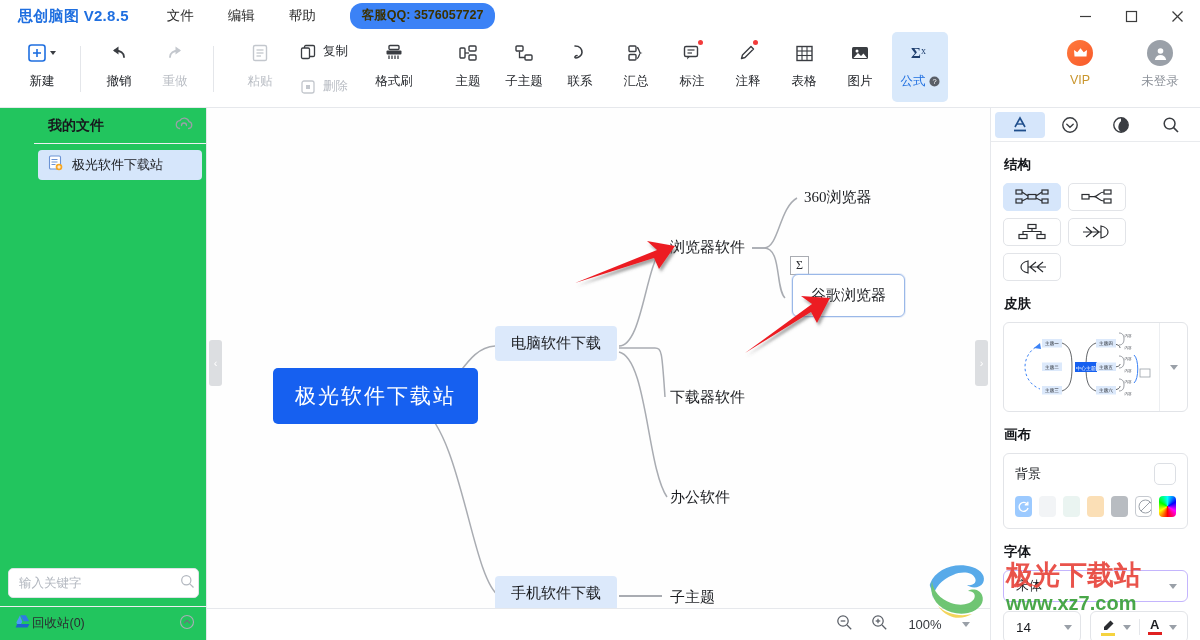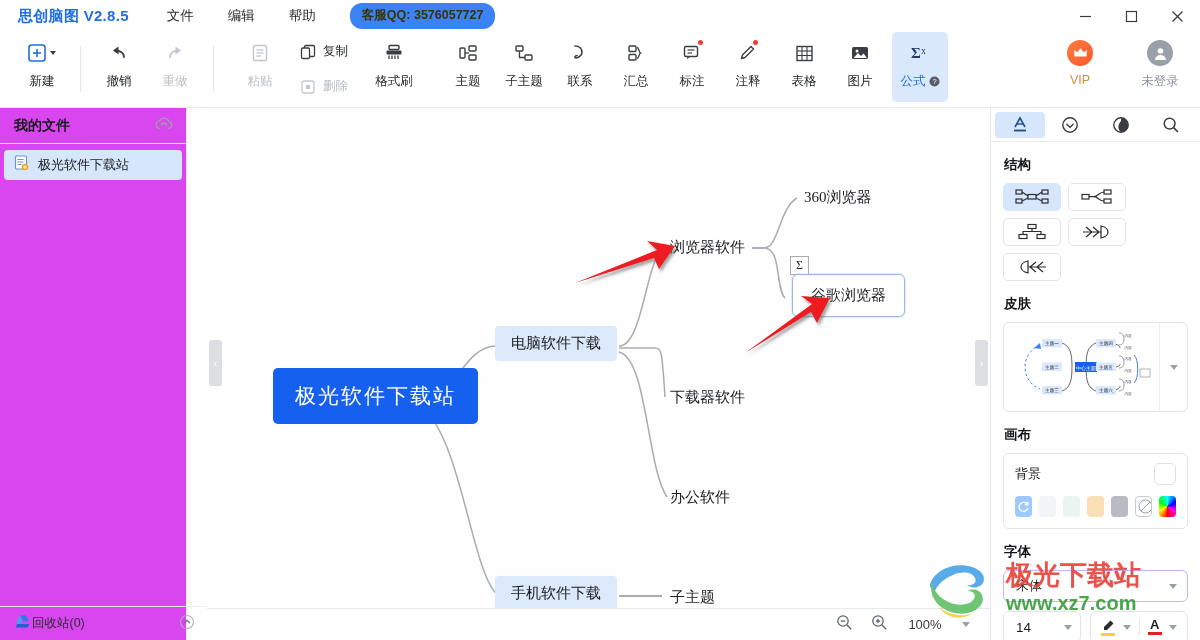--- a/index.html
+++ b/index.html
@@ -64,22 +64,22 @@
   .acct .lbl { font-size:12.5px; }
   .vip-circle {
     width:26px;height:26px;border-radius:50%;
     background:linear-gradient(135deg,#ff7a3d,#f85a2b);
     display:flex;align-items:center;justify-content:center;
   }
   .usr-circle { width:26px;height:26px;border-radius:50%;background:#9aa0a8;display:flex;align-items:center;justify-content:center; }
 
   
   .sidebar {
-    position:absolute; left:0; top:108px; width:187px; height:532px;
-    background:#d946ef; border-right:1px solid #e6e8ec;
+    position:absolute; left:0; top:108px; width:207px; height:532px;
+    background:#22c55e; border-right:1px solid #e6e8ec;padding-left:34px;
   }
   .sb-head {
     height:36px; display:flex; align-items:center; padding:0 12px 0 14px;
     justify-content:space-between; border-bottom:1px solid #edeff2;
   }
   .sb-title { font-size:14px; font-weight:bold; color:#17191d; }
   .sb-file {
     margin:6px 4px 0 4px; height:30px; border-radius:4px; background:#d6e6fb;
     display:flex; align-items:center; gap:8px; padding:0 10px;
   }
@@ -454,20 +454,29 @@
             <rect x="1.5" y="1" width="11" height="13" rx="1.2" fill="#fff" stroke="#6b93d4" stroke-width="1.1"></rect>
             <path d="M3.5 4.5h6M3.5 7h6M3.5 9.5h4" stroke="#6b93d4" stroke-width="1"></path>
             <circle cx="11" cy="12" r="3.3" fill="#f5a623"></circle>
             <path d="M11 10.3v3.4M9.3 12h3.4" stroke="#fff" stroke-width="1.1"></path>
           </svg>
       </span>
       <span class="nm">极光软件下载站</span>
     </div>
 
     <div class="sb-bottom">
+      <div class="sb-search">
+        <input type="text" placeholder="输入关键字" style="">
+        <span>
+          <svg width="15" height="15" viewBox="0 0 15 15">
+              <circle cx="6.3" cy="6.3" r="4.6" fill="none" stroke="#b2b7bf" stroke-width="1.2"></circle>
+              <line x1="9.8" y1="9.8" x2="13.5" y2="13.5" stroke="#b2b7bf" stroke-width="1.2"></line>
+            </svg>
+        </span>
+      </div>
       <div class="sb-recycle">
         <div class="left">
           <span>
             <svg width="18" height="16" viewBox="0 0 18 16">
                 <path d="M6.2 1.2h5.6l3.4 6h-5.6z" fill="#2f7ae5"></path>
                 <path d="M5.9 1.6 2.3 8.4l2.8 4.9 3.2-5.6z" fill="#4a9bf5"></path>
                 <path d="M3.1 10 1.6 13.5h11.9l2-3.5z" fill="#1e62cf"></path>
               </svg>
           </span>
           <span class="nm">回收站(0)</span>

